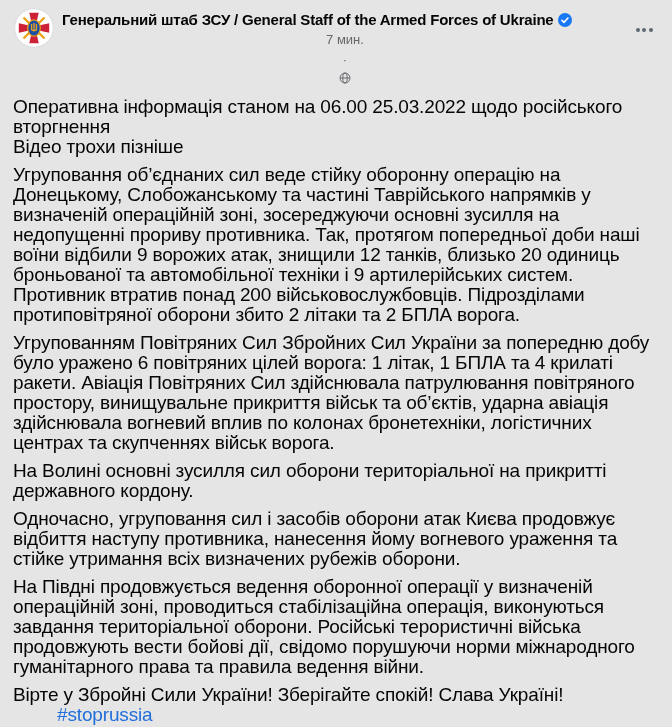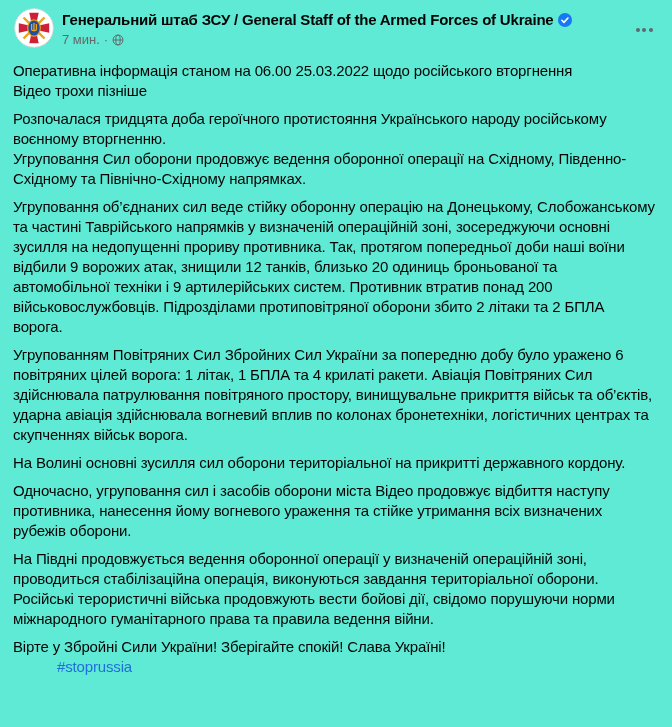--- a/index.html
+++ b/index.html
@@ -1,19 +1,19 @@
 <!DOCTYPE html>
 <html><head>
 <meta charset="utf-8">
 <style>
   html, body { margin: 0; padding: 0; background: #ffffff; }
   .card {
     width: 672px;
     height: 727px;
-    background: #5eead4;
+    background: #e5e5e5;
     overflow: hidden;
     font-family: "Liberation Sans", sans-serif;
     position: relative;
   }
   
   .header {
     display: flex;
     align-items: flex-start;
     padding: 8px 12px 0 14px;
   }
@@ -50,20 +50,21 @@
     flex: 0 0 14px;
   }
   .meta {
     display: flex;
     align-items: center;
     gap: 4px;
     font-size: 13px;
     color: #65676B;
     line-height: 16px;
     margin-top: 3px;
+    flex-direction: column;
   }
   .meta .timestamp { cursor: pointer; }
   .globe { width: 12px; height: 12px; display: block; }
   .more-btn {
     width: 32px;
     height: 32px;
     margin-top: 6px;
     border-radius: 50%;
     display: flex;
     align-items: center;
@@ -74,21 +75,21 @@
   }
   .more-btn i {
     width: 4px; height: 4px;
     border-radius: 50%;
     background: #606770;
     display: block;
   }
   
   .post-text {
     padding: 13px 16px 0 13px;
-    font-size: 15px;
+    font-size: 19px;
     letter-spacing: -0.15px;
     line-height: 20px;
     color: #050505;
   }
   .post-par { margin: 0 0 8px 0; }
   .hashtag {
     color: #216FDB;
     text-decoration: none;
     cursor: pointer;
     margin-left: 44px;
@@ -144,25 +145,24 @@
     <div class="more-btn">
       <i></i>
         <i></i>
         <i></i>
     </div>
   </div>
 
   <div class="post-text">
     <div>
         <p class="post-par">Оперативна інформація станом на 06.00 25.03.2022 щодо російського вторгнення<br>Відео трохи пізніше</p>
-        <p class="post-par">Розпочалася тридцята доба героїчного протистояння Українського народу російському воєнному вторгненню.<br>Угруповання Сил оборони продовжує ведення оборонної операції на Східному, Південно-Східному та Північно-Східному напрямках.</p>
         <p class="post-par">Угруповання об’єднаних сил веде стійку оборонну операцію на Донецькому, Слобожанському та частині Таврійського напрямків у визначеній операційній зоні, зосереджуючи основні зусилля на недопущенні прориву противника. Так, протягом попередньої доби наші воїни відбили 9 ворожих атак, знищили 12 танків, близько 20 одиниць броньованої та автомобільної техніки і 9 артилерійських систем. Противник втратив понад 200 військовослужбовців. Підрозділами протиповітряної оборони збито 2 літаки та 2 БПЛА ворога.</p>
         <p class="post-par">Угрупованням Повітряних Сил Збройних Сил України за попередню добу було уражено 6 повітряних цілей ворога: 1 літак, 1 БПЛА та 4 крилаті ракети. Авіація Повітряних Сил здійснювала патрулювання повітряного простору, винищувальне прикриття військ та об’єктів, ударна авіація здійснювала вогневий вплив по колонах бронетехніки, логістичних центрах та скупченнях військ ворога.</p>
         <p class="post-par">На Волині основні зусилля сил оборони територіальної на прикритті державного кордону.</p>
-        <p class="post-par">Одночасно, угруповання сил і засобів оборони міста Відео продовжує відбиття наступу противника, нанесення йому вогневого ураження та стійке утримання всіх визначених рубежів оборони.</p>
+        <p class="post-par">Одночасно, угруповання сил і засобів оборони атак Києва продовжує відбиття наступу противника, нанесення йому вогневого ураження та стійке утримання всіх визначених рубежів оборони.</p>
         <p class="post-par">На Півдні продовжується ведення оборонної операції у визначеній операційній зоні, проводиться стабілізаційна операція, виконуються завдання територіальної оборони. Російські терористичні війська продовжують вести бойові дії, свідомо порушуючи норми міжнародного гуманітарного права та правила ведення війни.</p>
       </div>
     <p class="post-par">
       <span>Вірте у Збройні Сили України! Зберігайте спокій! Слава Україні!</span><br>
       <a class="hashtag" href="#">#stoprussia</a>
     </p>
   </div>
 
 </div>
 

